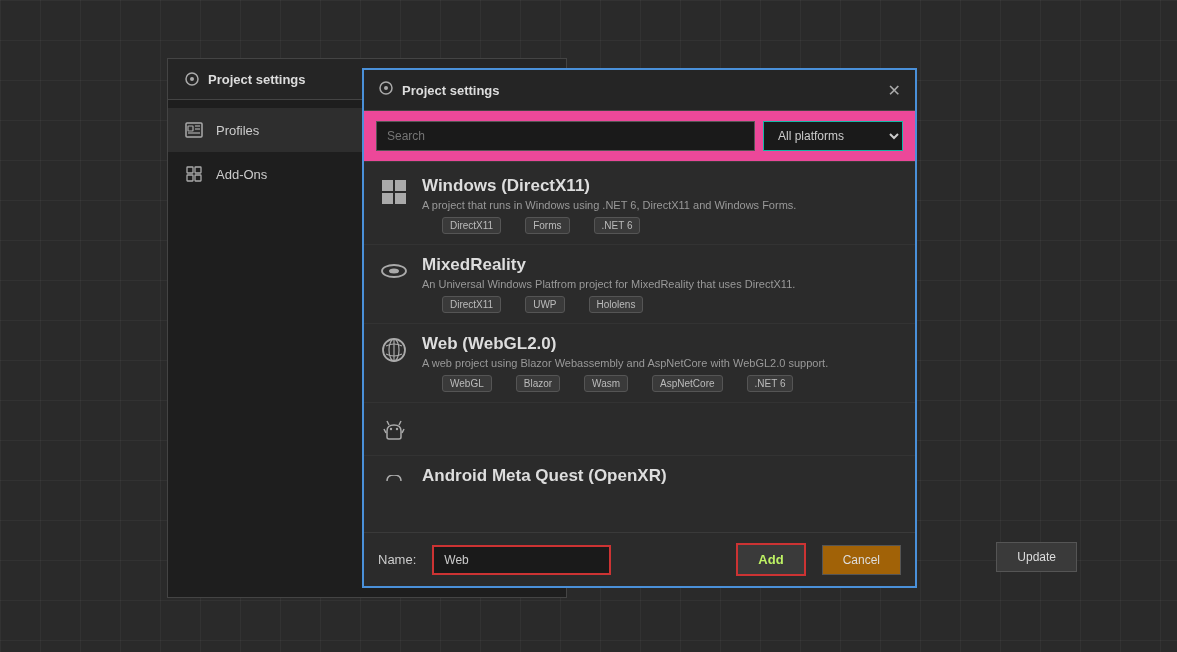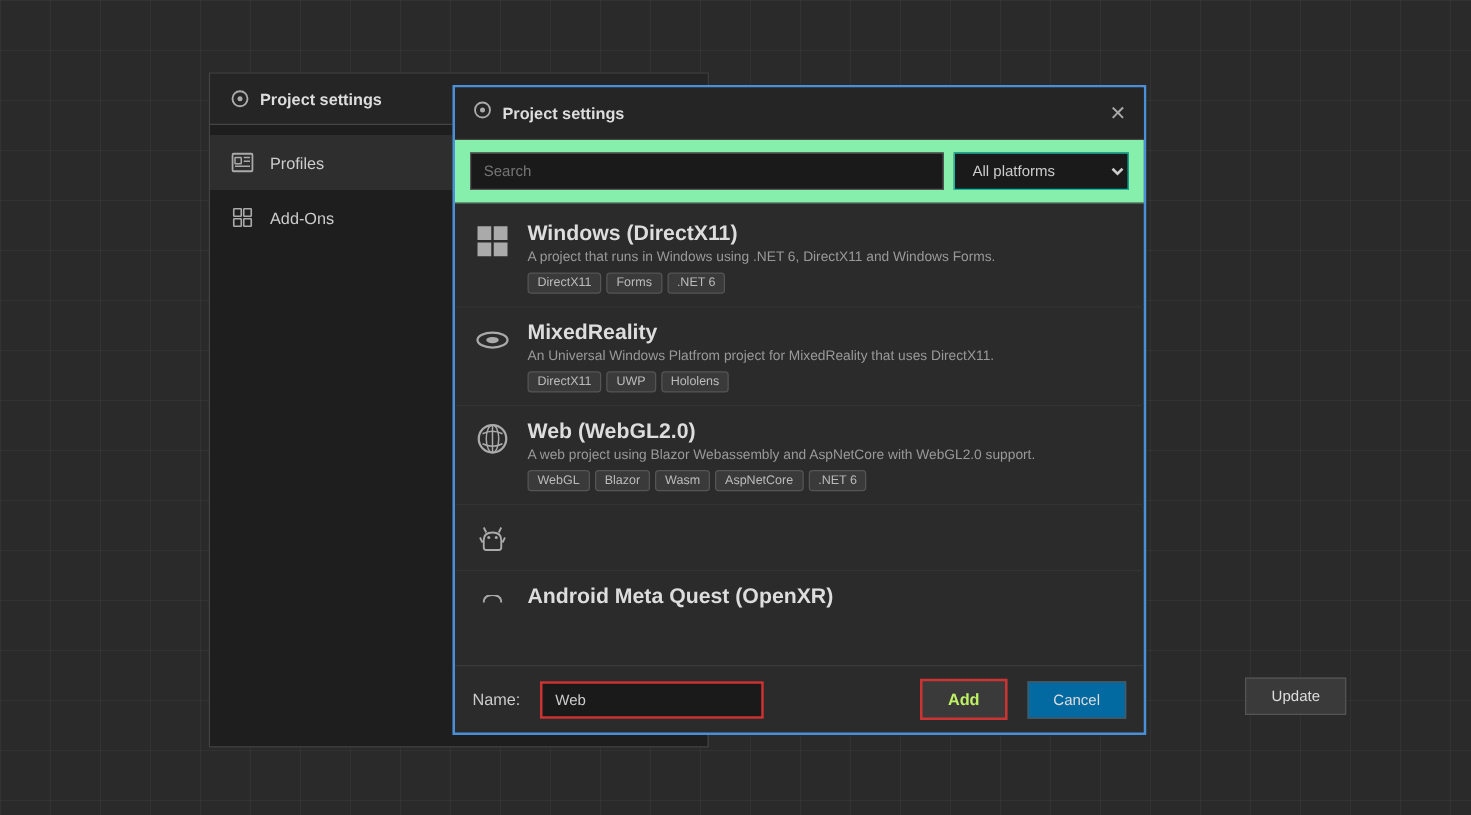--- a/index.html
+++ b/index.html
@@ -122,21 +122,21 @@
       cursor: pointer;
       font-size: 16px;
       background: none;
       border: none;
     }
 
     .modal-toolbar {
       display: flex;
       gap: 8px;
       padding: 10px 12px;
-      background: #86efac;
+      background: #ec4899;
       border-bottom: 1px solid #3a3a3a;
       flex-shrink: 0;
     }
 
     .search-input {
       flex: 1;
       background: #1a1a1a;
       border: 1px solid #555;
       color: #ccc;
       padding: 6px 10px;
@@ -215,20 +215,21 @@
       gap: 4px;
     }
 
     .tag {
       background: #3a3a3a;
       border: 1px solid #555;
       color: #bbb;
       font-size: 10px;
       padding: 2px 7px;
       border-radius: 3px;
+      margin-left: 20px;
     }
 
     .modal-footer {
       padding: 10px 14px;
       border-top: 1px solid #3a3a3a;
       display: flex;
       align-items: center;
       gap: 16px;
       flex-shrink: 0;
     }
@@ -256,21 +257,21 @@
       background: #3a3a3a;
       border: 2px solid #cc3333;
       color: #bef264;
       padding: 7px 20px;
       font-size: 13px;
       cursor: pointer;
       font-weight: 600;
     }
 
     .btn-cancel {
-      background: #0369a1;
+      background: #a16207;
       border: 1px solid #555;
       color: #ddd;
       padding: 7px 20px;
       font-size: 12px;
       cursor: pointer;
     }
 
     
     .btn-update {
       position: absolute;

